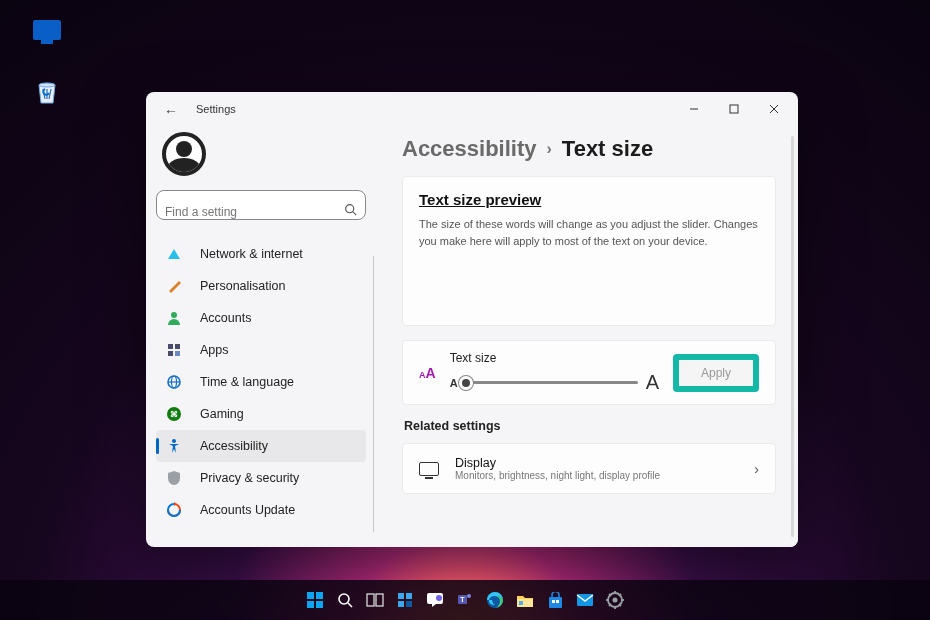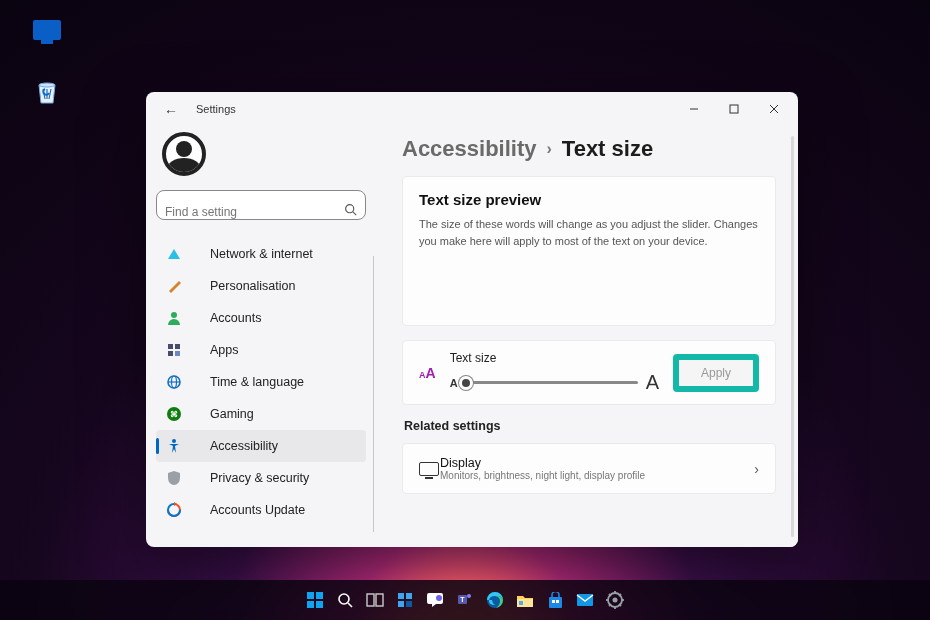--- a/index.html
+++ b/index.html
@@ -36,49 +36,49 @@
 
   
   .sidebar { width:230px; padding:6px 10px 10px 10px; display:flex; flex-direction:column; }
   .avatar { width:44px; height:44px; border-radius:50%; background:#fff; border:4px solid #222; position:relative; margin-left:6px; margin-bottom:14px; overflow:hidden;}
   .avatar::before{content:"";position:absolute;width:16px;height:16px;border-radius:50%;background:#222;top:5px;left:50%;transform:translateX(-50%);}
   .avatar::after{content:"";position:absolute;width:34px;height:22px;border-radius:50% 50% 0 0;background:#222;top:22px;left:50%;transform:translateX(-50%);}
   .search-box { display:flex; align-items:flex-end; border:1px solid #888; border-radius:8px; background:#fff; height:30px; padding:0 8px; margin-bottom:18px;}
   .search-box input { flex:1; border:none; outline:none; font-size:12px; background:transparent; }
   .search-ico { font-size:13px; color:#555; }
   .nav { list-style:none; position:relative; }
-  .nav-item { display:flex; align-items:center; gap:28px; height:32px; padding:0 10px; border-radius:4px; font-size:12.5px; color:#222; cursor:pointer; position:relative;}
+  .nav-item { display:flex; align-items:center; gap:18px; height:32px; padding:0 10px; border-radius:4px; font-size:12.5px; color:#222; cursor:pointer; position:relative;}
   .nav-item.active { background:#e8e8ea; }
   .nav-item.active::before { content:""; position:absolute; left:0px; top:8px; bottom:8px; width:3px; background:#0067c0; border-radius:2px;}
   .nav-ico { width:16px; height:16px; display:flex; align-items:center; justify-content:center; font-size:14px;}
   .nav-divider { position:absolute; right:-8px; top:18px; bottom:-6px; width:1px; background:#c8c8c8;}
 
   
   .main { flex:1; padding:10px 22px 10px 26px; overflow:auto; background:#f5f5f7; position:relative;}
   .main-scroll-edge{position:absolute; right:4px; top:10px; bottom:10px; width:3px; background:#d8d8d8; border-radius:2px;}
   .breadcrumb { display:flex; align-items:center; gap:10px; font-size:22px; color:#6a6a6a; margin-bottom:14px; font-weight:600;}
   .breadcrumb .current { color:#1c1c1c; font-weight:600;}
   .bc-sep { font-size:16px; color:#777;}
   .card { background:#fdfdfd; border:1px solid #eaeaea; border-radius:4px; padding:14px 16px; margin-bottom:14px; }
   .card.preview { height:150px;}
-  .preview h3 { font-size:15px; font-weight:600; margin-bottom:8px; color:#111;}
+  .preview h3 { font-size:15px; font-weight:600; margin-bottom:8px; color:#111;text-decoration:underline;}
   .preview p { font-size:11px; color:#555; line-height:1.5; max-width:350px;}
   .slider-card { display:flex; align-items:center; gap:14px; padding:10px 16px;}
   .slider-left-ico { font-size:14px; color:#a21caf; font-weight:600;}
   .slider-left-ico .small{font-size:9px;}
   .slider-body { flex:1;}
   .slider-title { font-size:12px; color:#222; margin-bottom:6px;}
   .slider-row { display:flex; align-items:center; gap:8px;}
   .slider-row .sa { font-size:11px; color:#333; font-weight:600;}
   .slider-row .la { font-size:20px; color:#333; font-weight:500;}
   .slider-track { flex:1; height:3px; background:#888; border-radius:2px; position:relative;}
   .slider-thumb { position:absolute; left:0; top:50%; transform:translate(-50%,-50%); width:14px; height:14px; border-radius:50%; background:#444; border:3px solid #fdfdfd; box-shadow:0 0 0 1px #888;}
   .apply-btn { border:6px solid #14b8a6; background:#f5f5f5; color:#999; font-size:12px; padding:6px 22px; border-radius:4px; cursor:default;}
   .section-title { font-size:12.5px; font-weight:600; margin:8px 0 10px 2px; color:#222;}
-  .link-card { display:flex; align-items:center; gap:1px; padding:12px 16px;}
+  .link-card { display:flex; align-items:center; gap:16px; padding:12px 16px;}
   .link-ico { width:20px; height:14px; border:1.6px solid #333; border-radius:2px; position:relative;}
   .link-ico::after{content:"";position:absolute;left:50%;bottom:-4px;transform:translateX(-50%);width:8px;height:2px;background:#333;}
   .link-text .t{ font-size:12.5px; color:#111;}
   .link-text .s{ font-size:10px; color:#777;}
   .chev { margin-left:auto; font-size:14px; color:#555;}
 </style>
 </head>
 <body>
 
 <div class="desktop">

